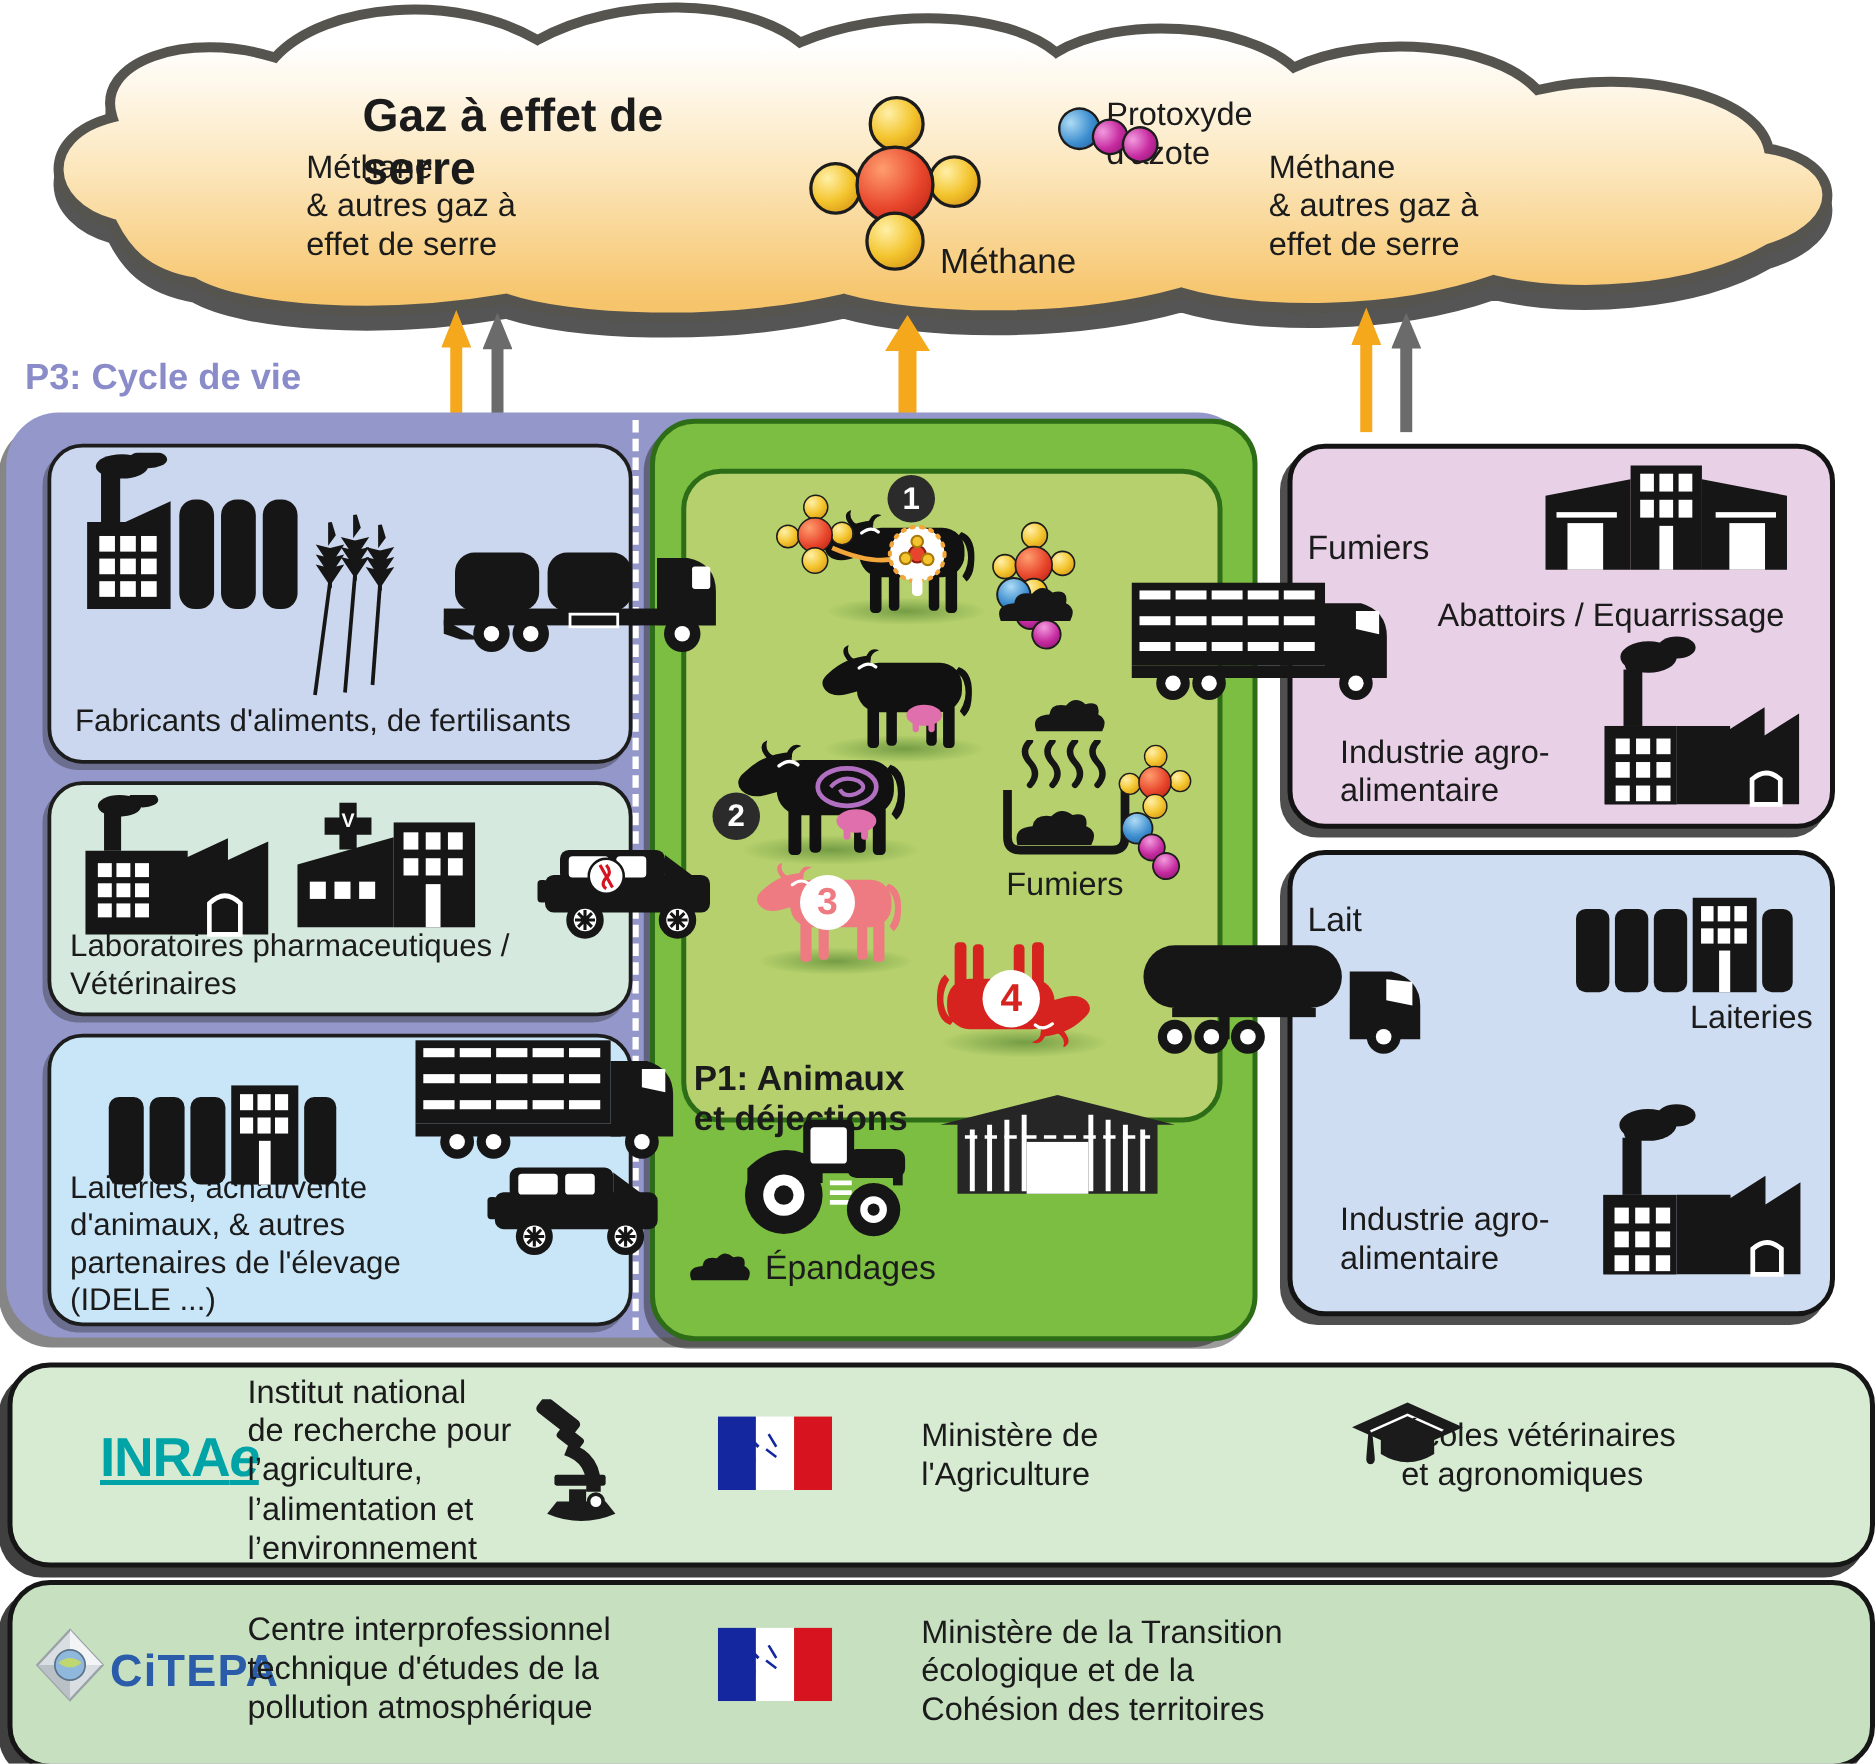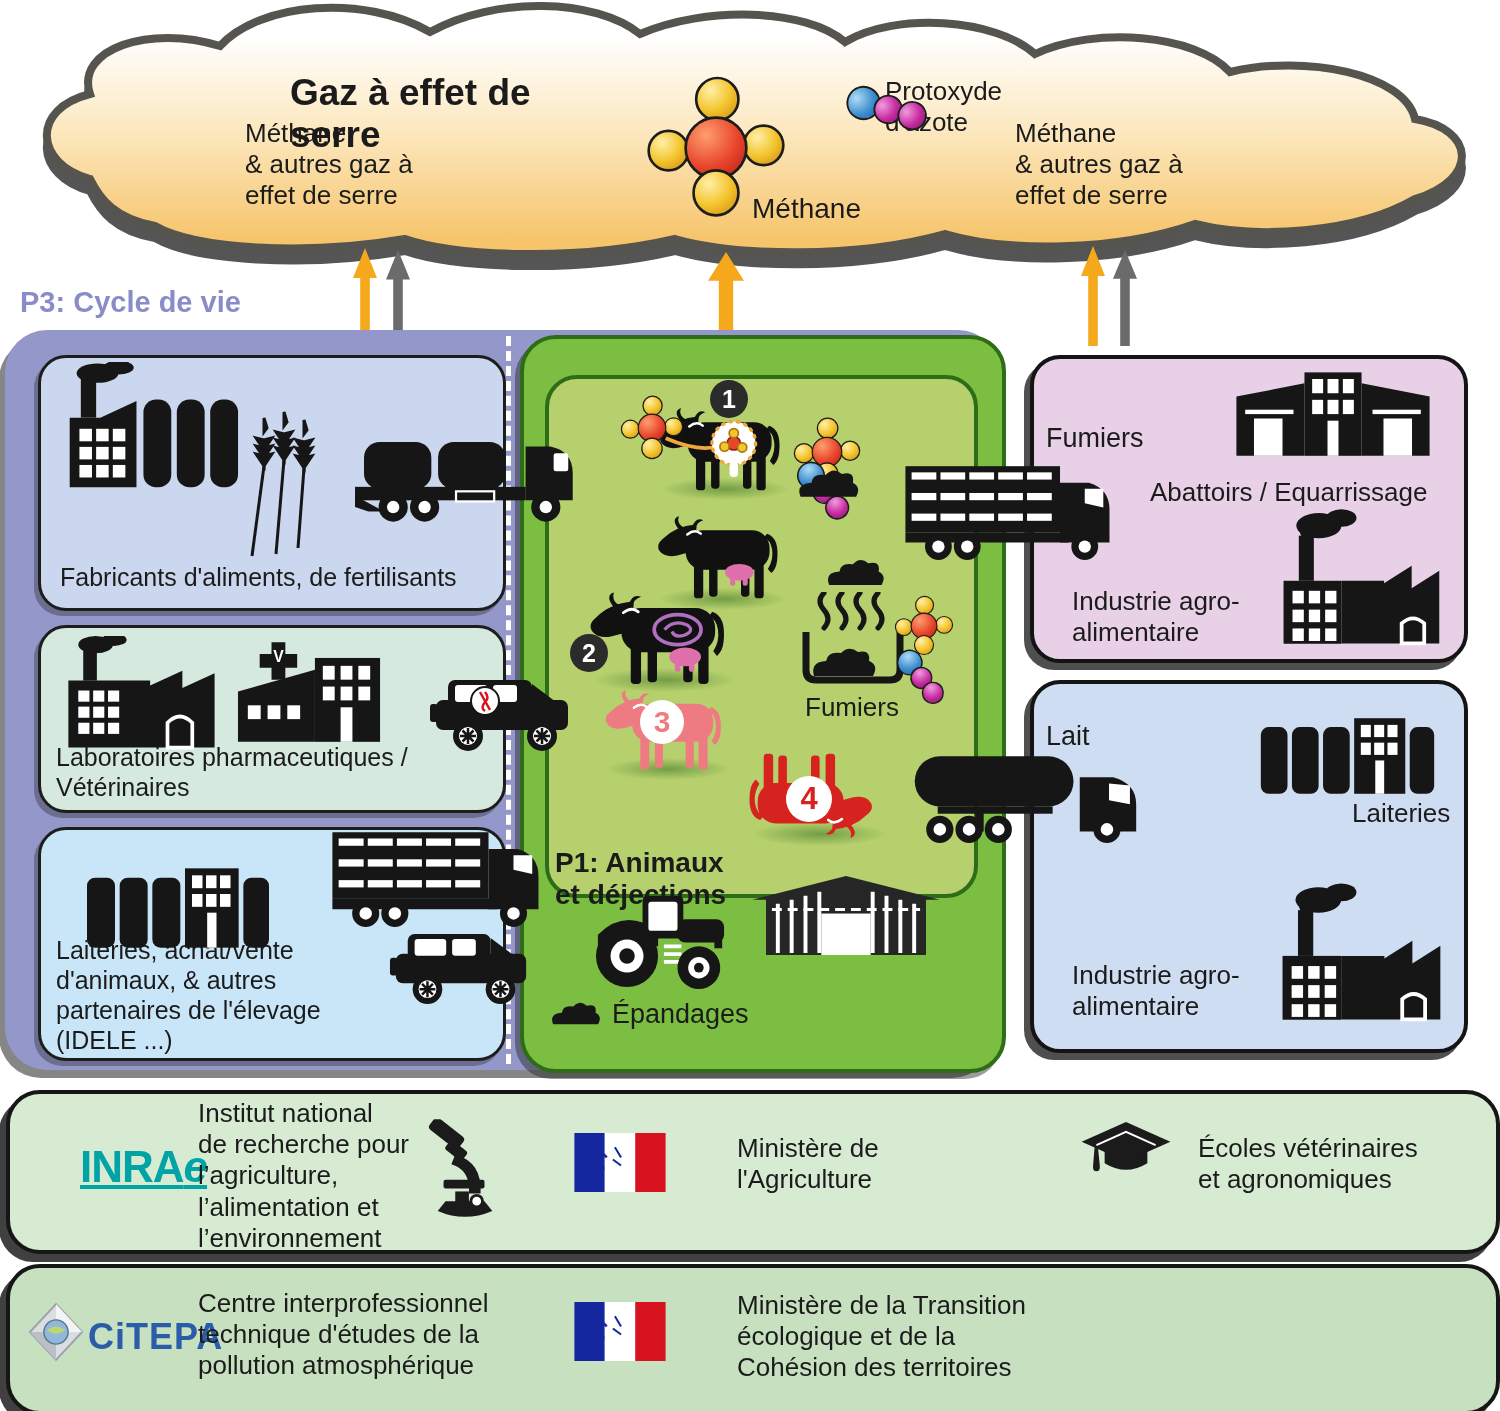--- a/index.html
+++ b/index.html
@@ -744,21 +744,21 @@
         <use href="#sym-flag"></use>
       </svg>
     </div>
   <div class="abs ml t26" style="left:737px; top:1133px; width:230px;">Ministère de
 l'Agriculture</div>
   <div class="abs" style="left:1080px; top:1120px; width:92px; height:60px;">
     <svg class="icon" viewBox="0 0 112 72">
         <use href="#sym-gradcap"></use>
       </svg>
     </div>
-  <div class="abs ml t26" style="left:1198px; top:1133px; width:260px;">Écoles vétérinaires
+  <div class="abs ml t26" style="left:1121px; top:1133px; width:260px;">Écoles vétérinaires
 et agronomiques</div>
 
   <div class="abs bottom-bar" id="bar-citepa" style="left:6px; top:1264px; width:1486px; height:143px;"></div>
 
   <div class="abs" style="left:28px; top:1302px; width:56px; height:60px;">
     <svg class="icon" viewBox="0 0 60 64">
         <use href="#sym-citepa-diamond"></use>
       </svg>
     </div>
   <div class="abs" id="citepa-logo-text" style="left:88px; top:1316px;">CiTEPA</div>

